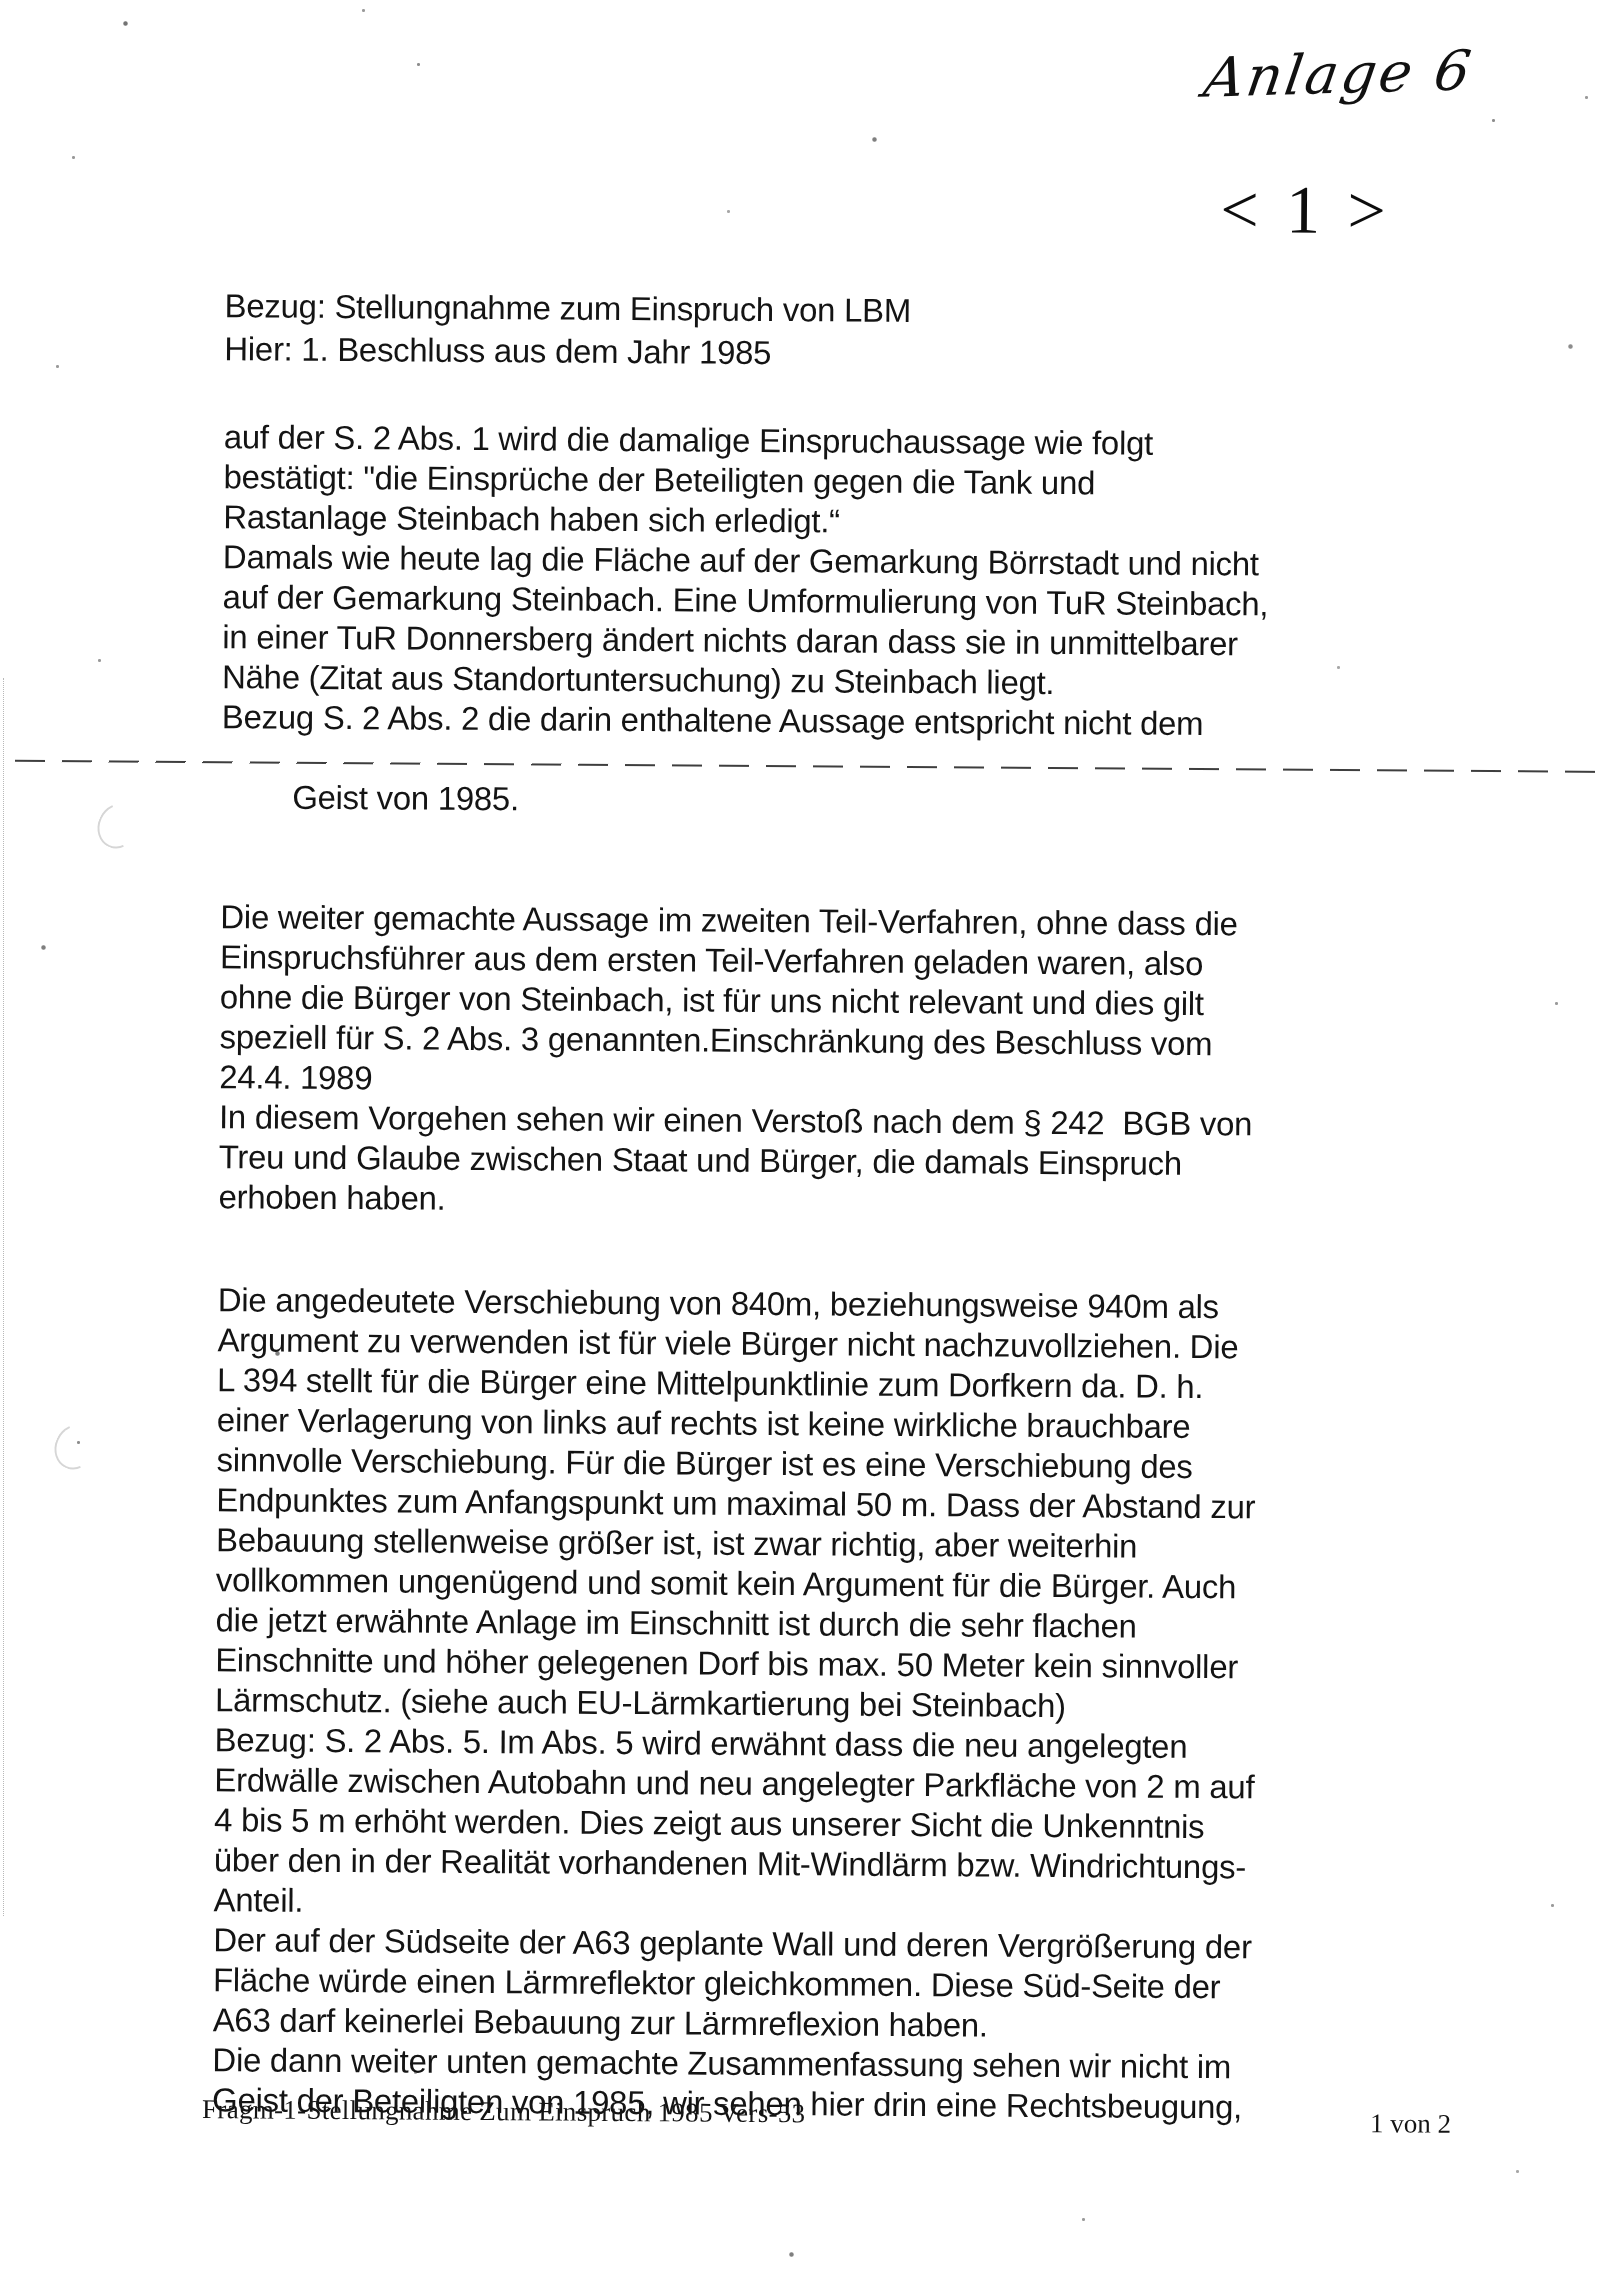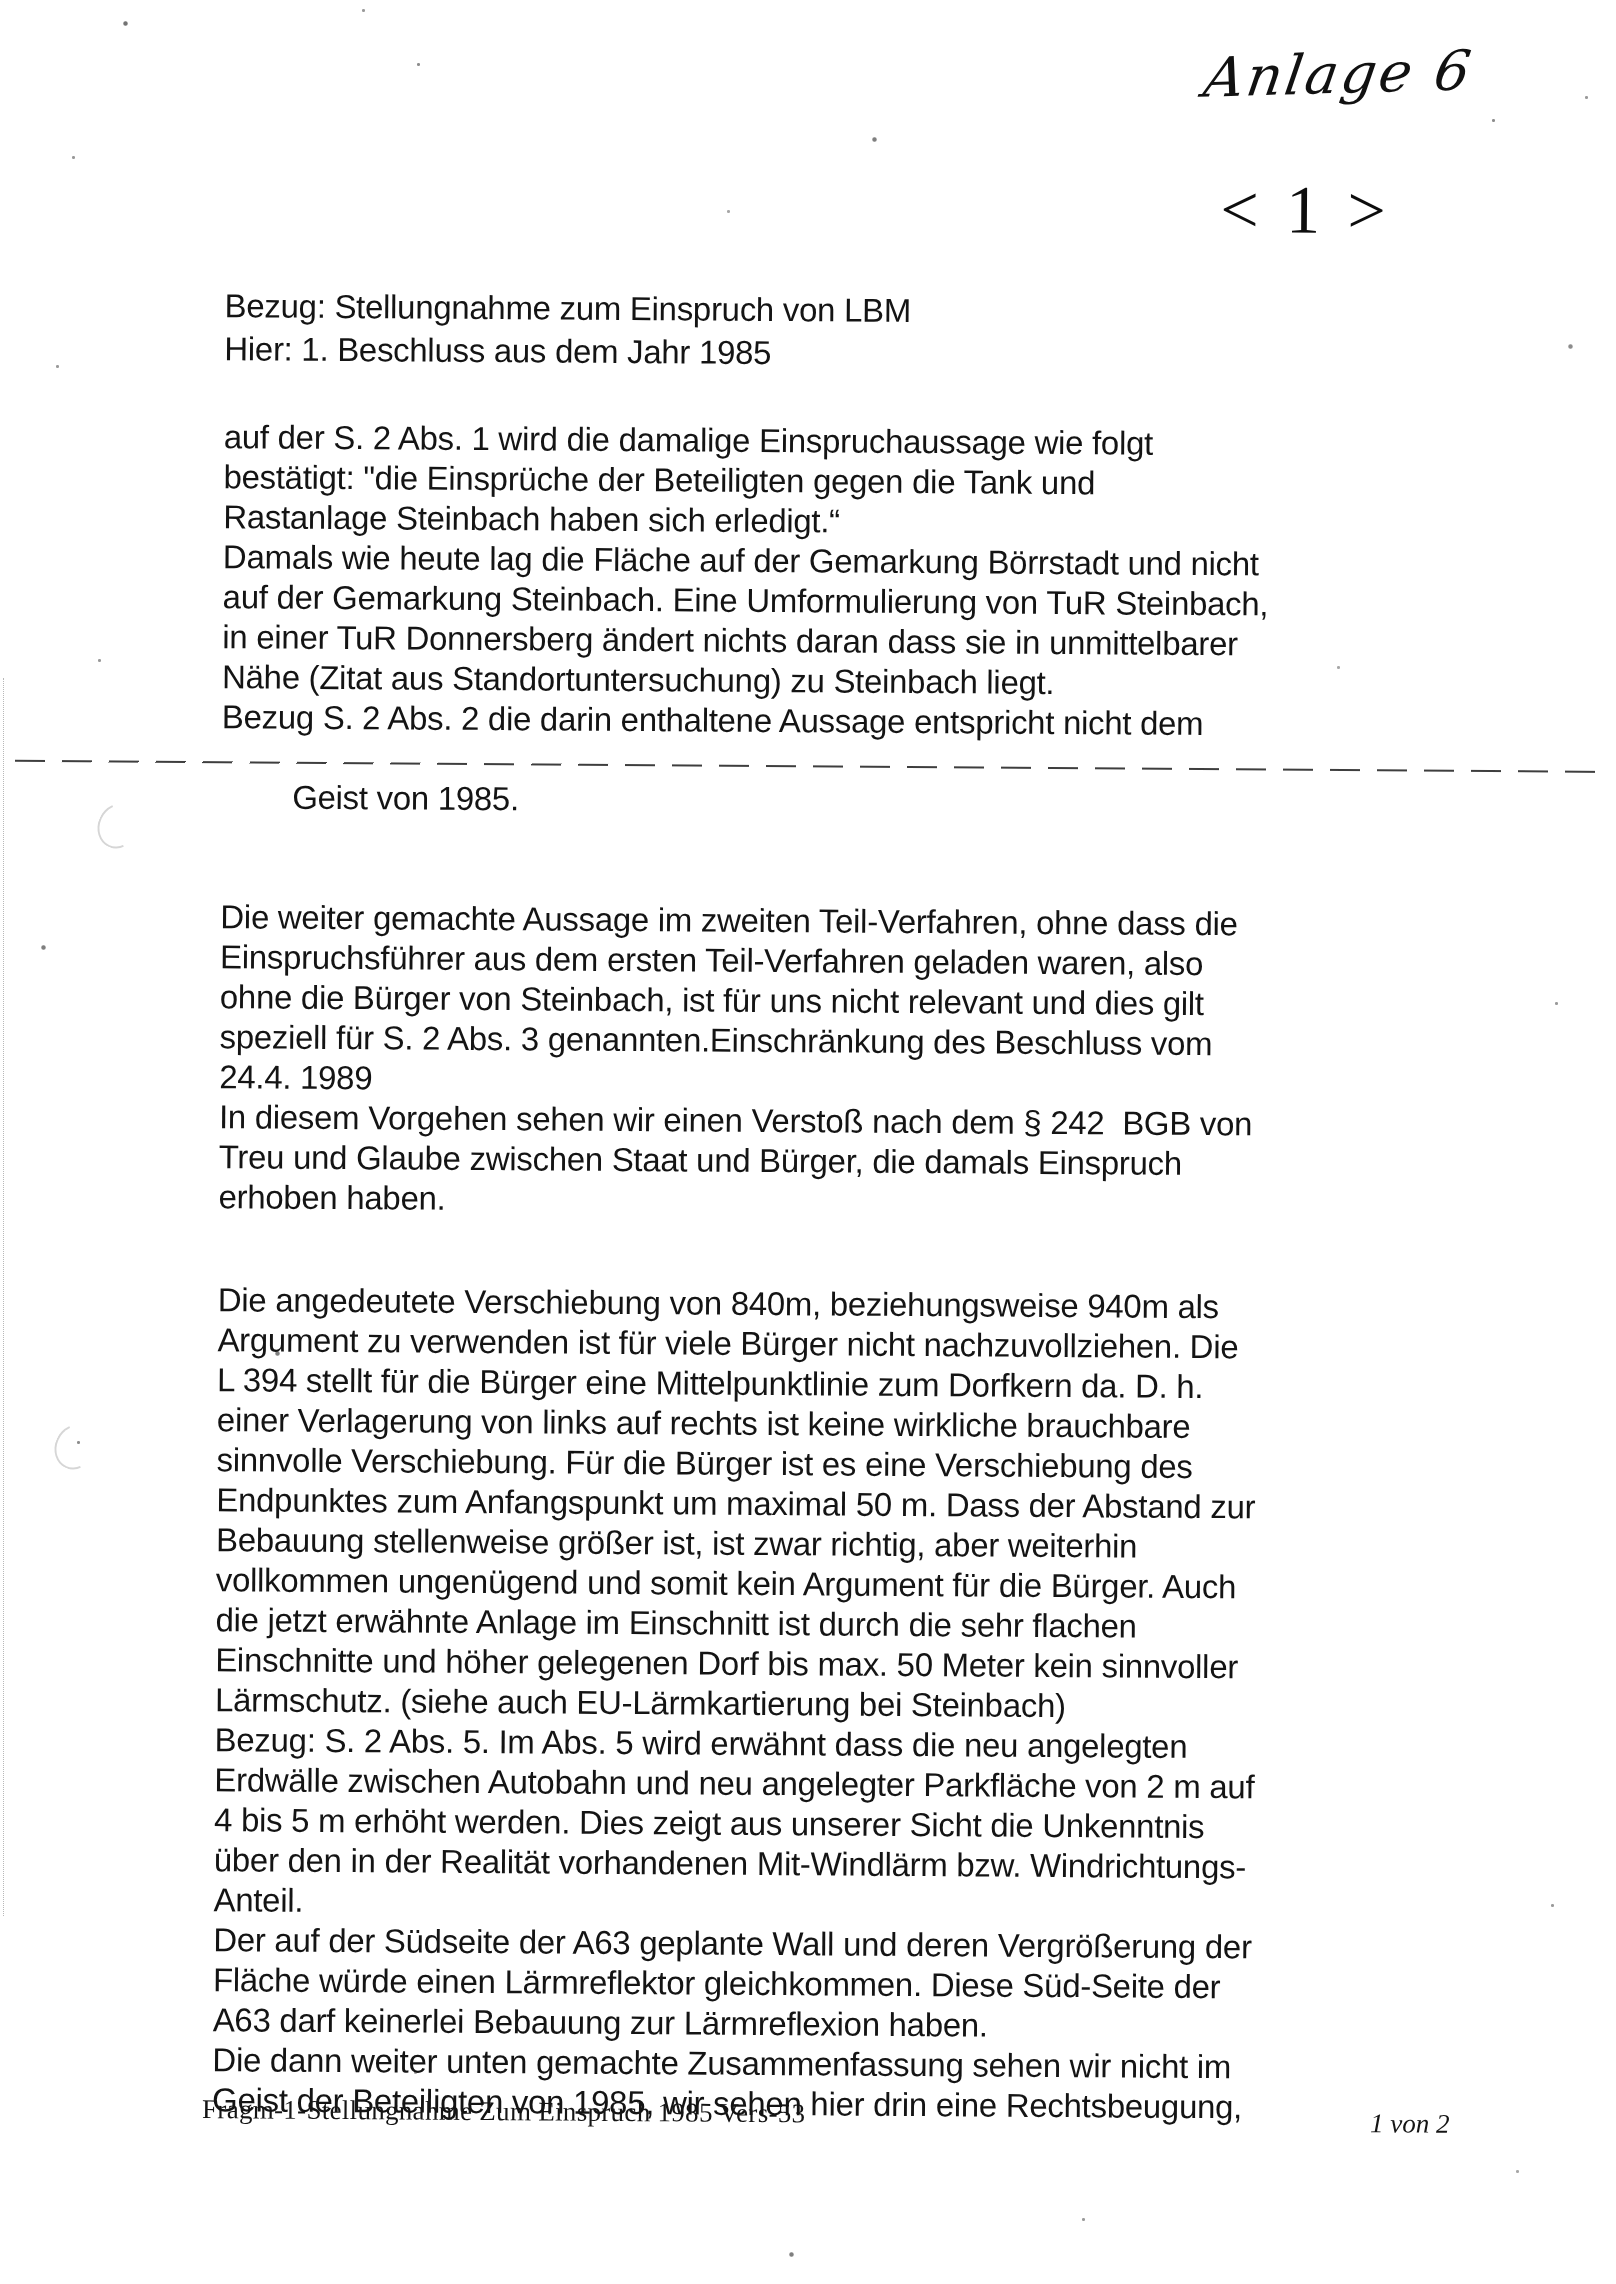--- a/index.html
+++ b/index.html
@@ -57,21 +57,20 @@
   .footer-left{
     position:absolute;left:215px;top:2094px;
     font-family:"Liberation Serif",serif;
     font-size:27px;
     letter-spacing:0.3px;
   }
   .footer-right{
     position:absolute;left:1383px;top:2100px;
     font-family:"Liberation Serif",serif;
     font-size:27px;
-    font-style:italic;
   }
   
   .edge-noise{
     position:absolute;left:3.3px;top:678px;
     width:0;height:1238px;
     border-left:1.3px dotted rgba(0,0,0,0.28);
   }
   .noise{
     position:absolute;left:0;top:0;width:2.6px;height:2.6px;
     border-radius:50%;

